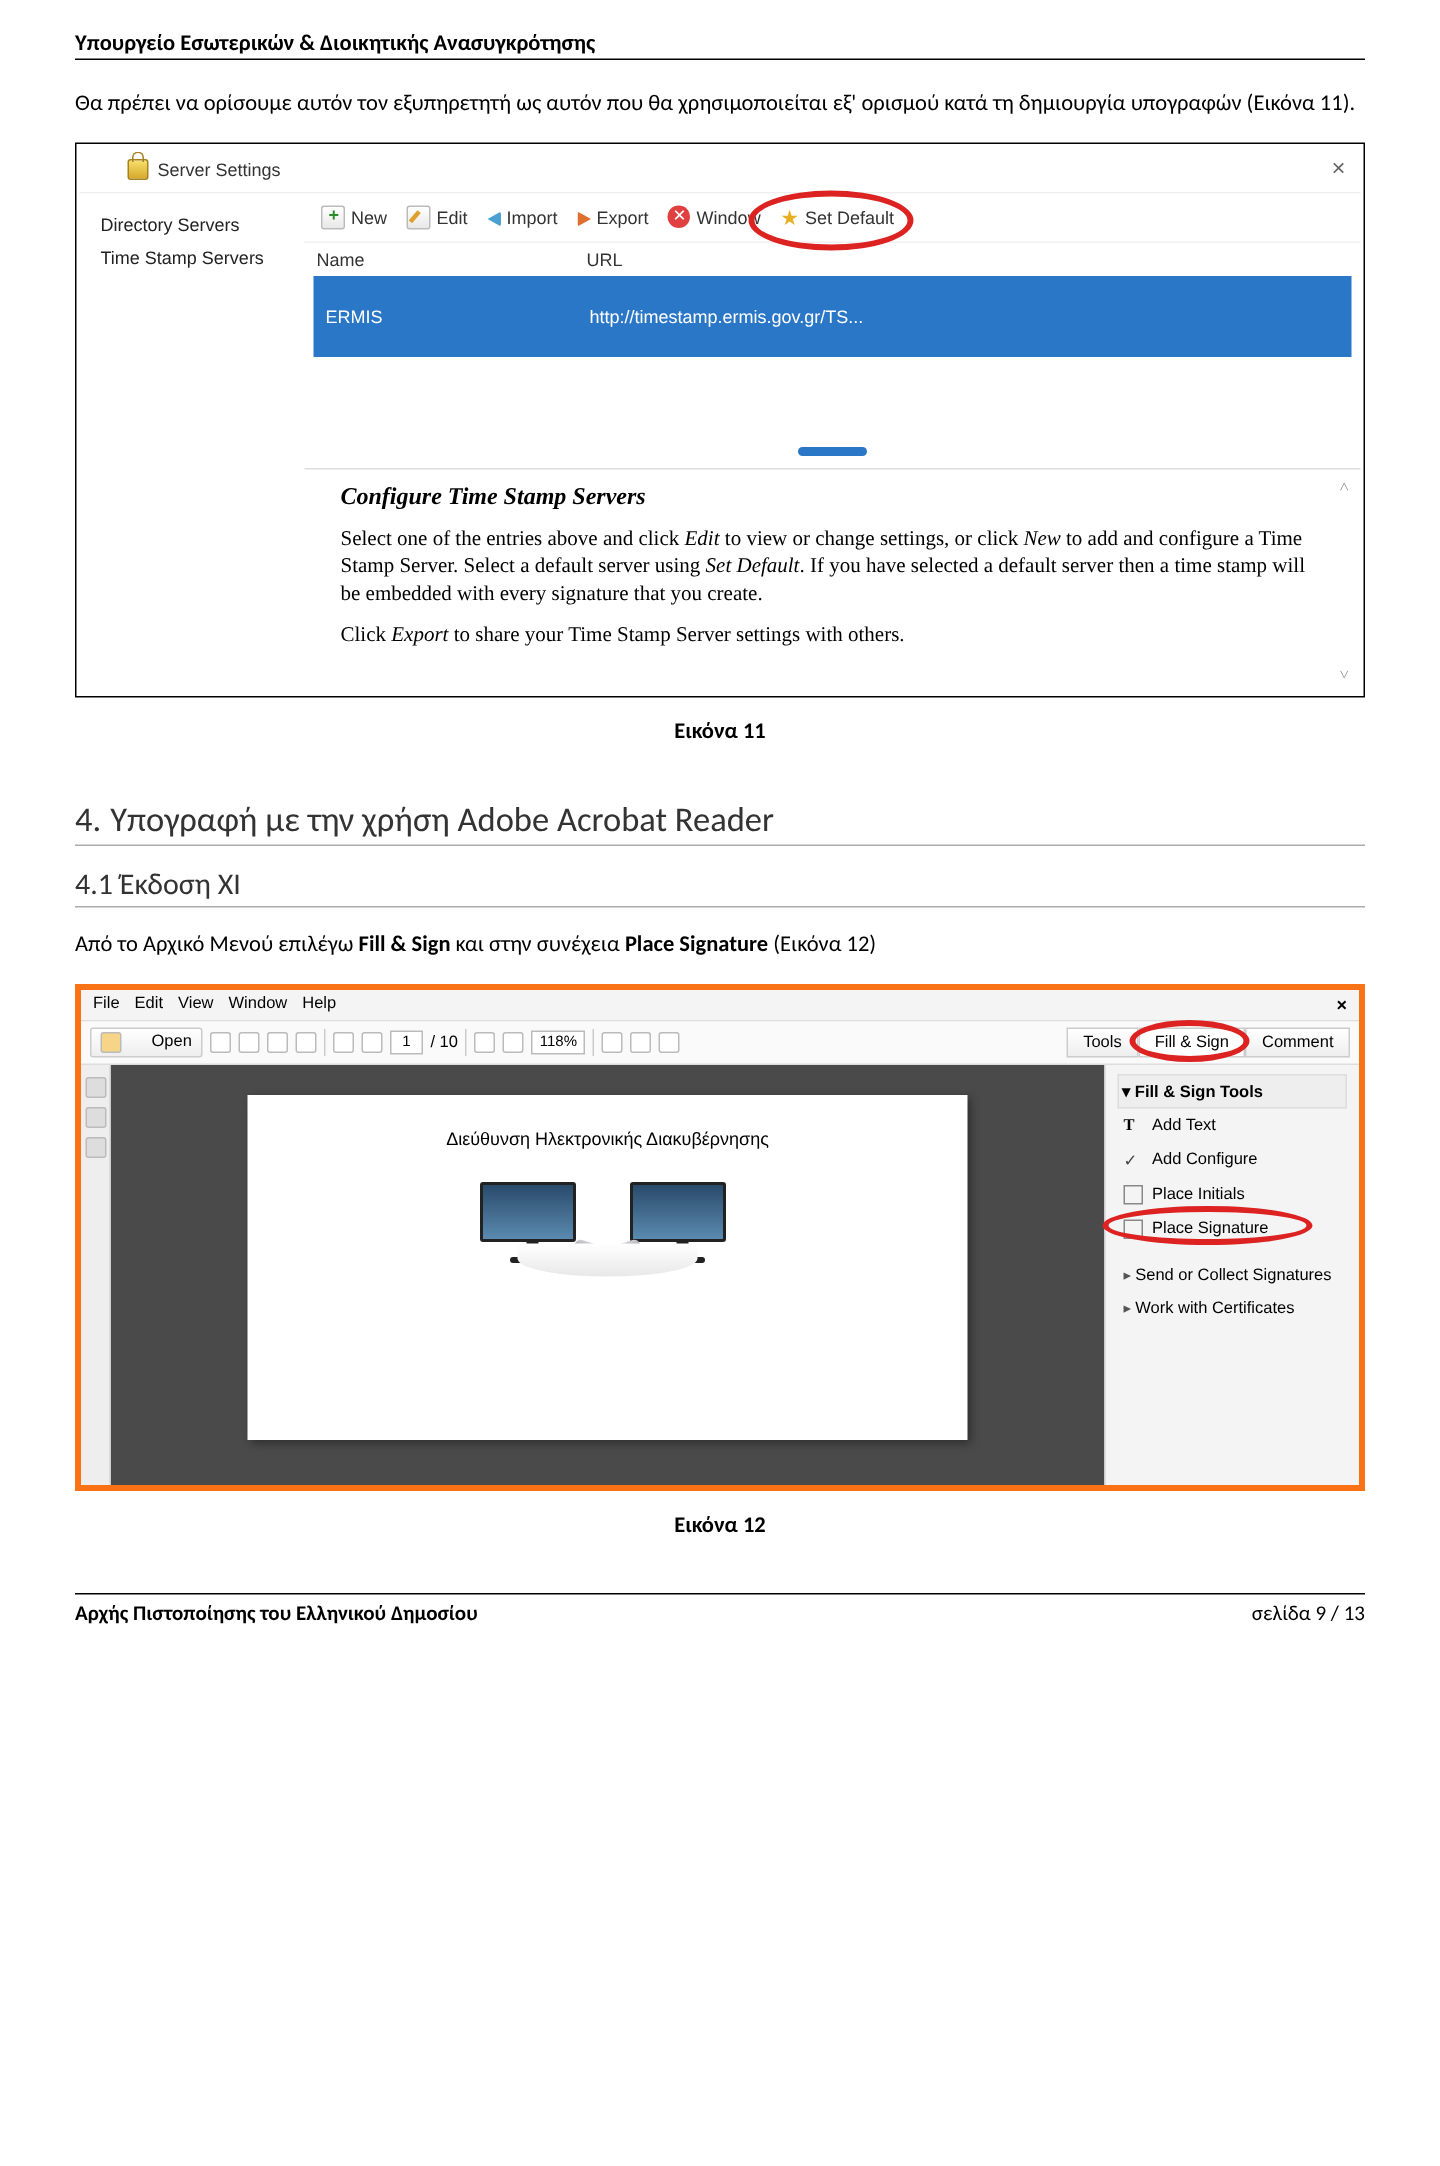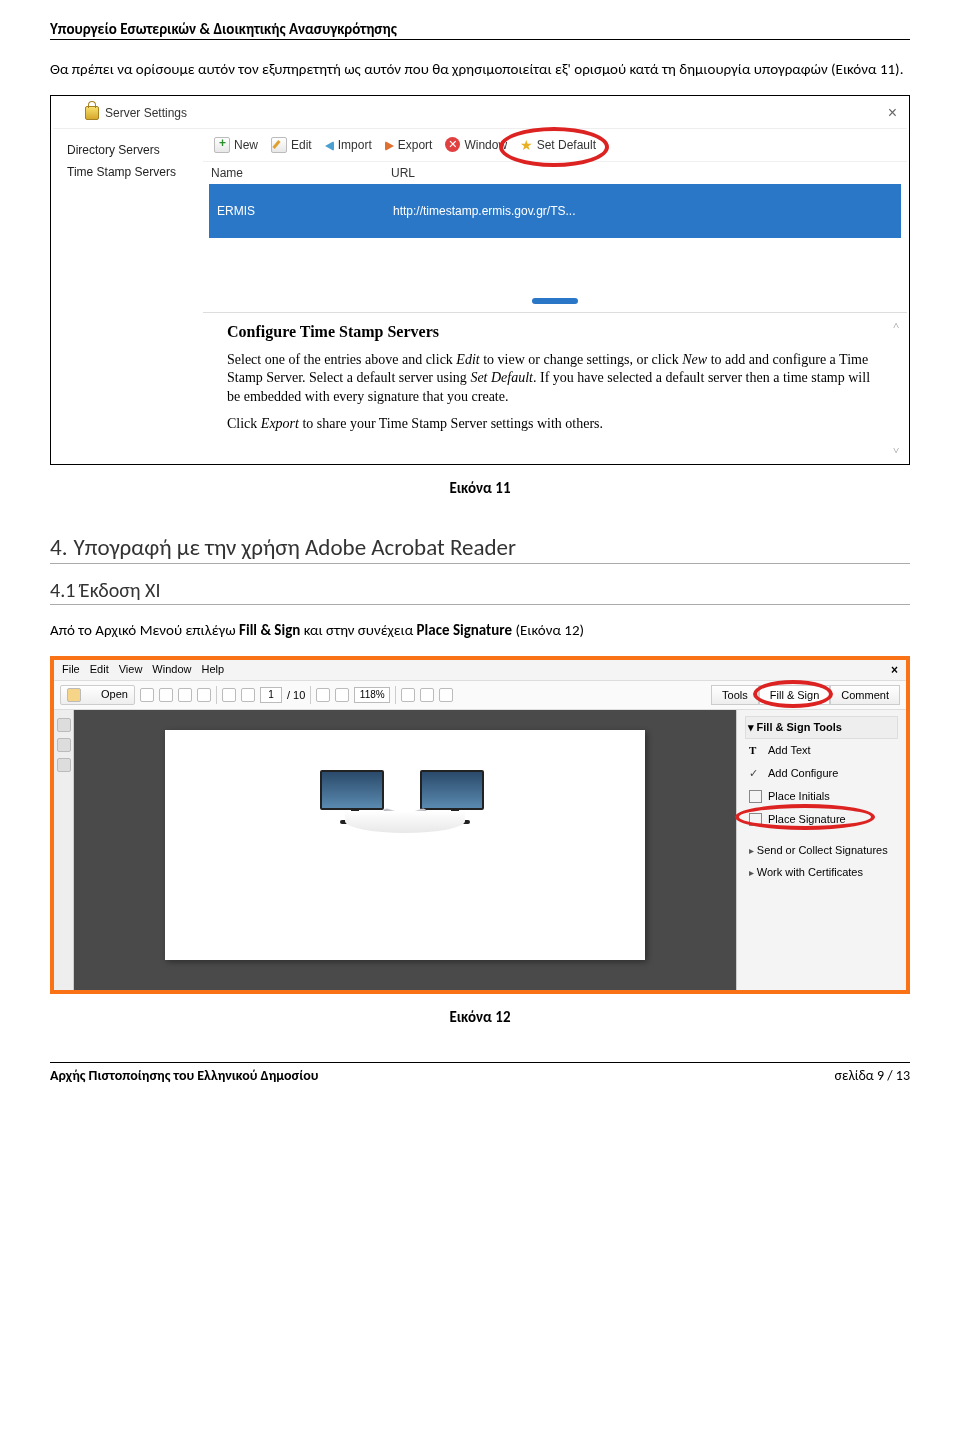--- a/index.html
+++ b/index.html
@@ -41,21 +41,21 @@
 .redcircle { position:absolute; border:4px solid #d22; border-radius:50%; width:110px; height:40px; right:-8px; top:-8px; pointer-events:none;}
 .tbl-hdr { display:flex; padding:4px 8px; font-size:12px; color:#333; }
 .tbl-hdr > div:first-child { width:180px; }
 .tbl-row { display:flex; padding:20px 8px; margin:0 6px; background:#2b77c7; color:#fff; font-size:12px; }
 .tbl-row > div:first-child { width:176px; }
 .handle { margin:60px auto 8px; width:46px; height:6px; background:#2b77c7; border-radius:3px; }
 .info { background:#fff; padding:10px 24px 20px 24px; font-family:"Times New Roman", serif; font-size:14px; color:#000; border-top:1px solid #ddd; position:relative;}
 .info-scroll { position:absolute; right:4px; top:6px; bottom:6px; width:12px; }
 .info-scroll::before { content:"˄"; position:absolute; top:0; left:2px; color:#888; font-size:11px;}
 .info-scroll::after { content:"˅"; position:absolute; bottom:0; left:2px; color:#888; font-size:11px;}
-.info h3 { font-weight:bold; font-size:16px; margin-bottom:10px; font-family:"Times New Roman",serif;}
+.info h3 { font-weight:bold; font-size:16px; margin-bottom:10px; font-family:"Times New Roman",serif;font-style:italic;}
 .info p { margin:8px 0; line-height:1.35; }
 .info em { font-style:italic; }
 
 .caption { text-align:center; font-weight:bold; margin:14px 0 36px; font-size:15px; }
 
 
 .h2 { font-size:23px; color:#333; border-bottom:1px solid #aaa; padding-bottom:2px; margin:26px 0 14px; }
 .h2 .num { margin-right:6px; }
 .h3 { font-size:20px; color:#333; border-bottom:1px solid #aaa; padding-bottom:2px; margin:6px 0 14px; }
 
@@ -225,20 +225,21 @@
   </div>
   <div class="reader-body">
     <div class="leftbar">
       <div class="li"></div>
       <div class="li"></div>
       <div class="li"></div>
     </div>
     <div class="docarea">
       <div class="docsheet">
         <div class="doc-title">
+          <div>Διεύθυνση Ηλεκτρονικής Διακυβέρνησης</div>
         </div>
         <div class="monitors" style="position:relative;">
           <div class="monitor">
             <div class="mon-screen"></div>
               <div class="mon-stand"></div>
               <div class="mon-base"></div>
             <div class="arm l"></div>
           </div>
           <div class="monitor">
             <div class="mon-screen"></div>

